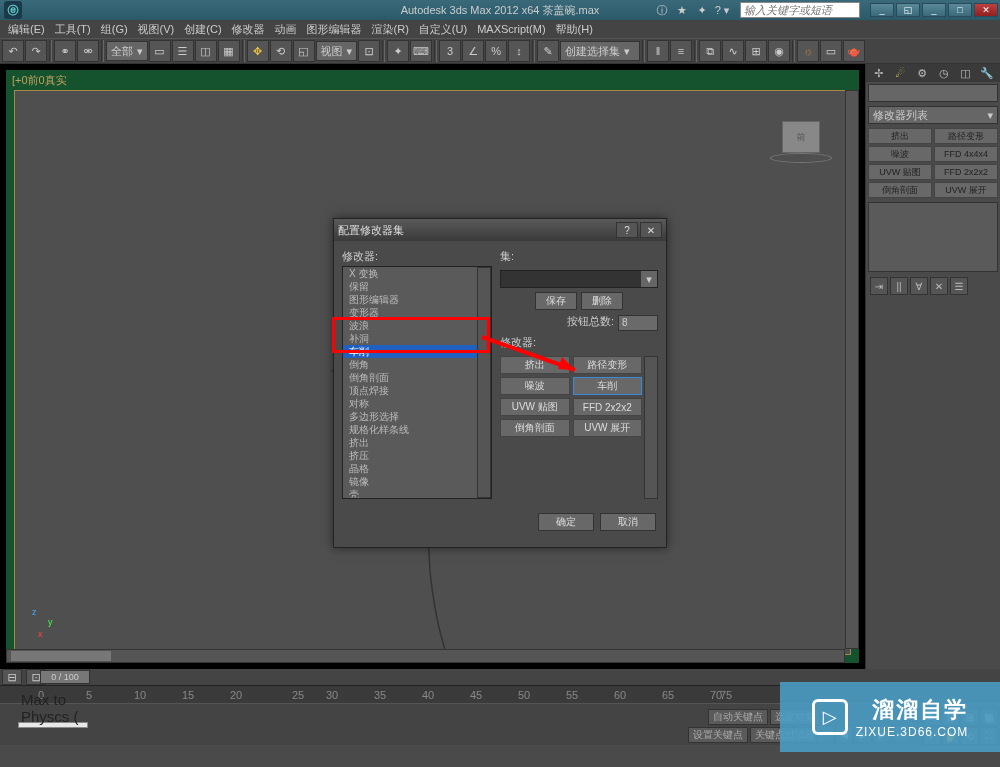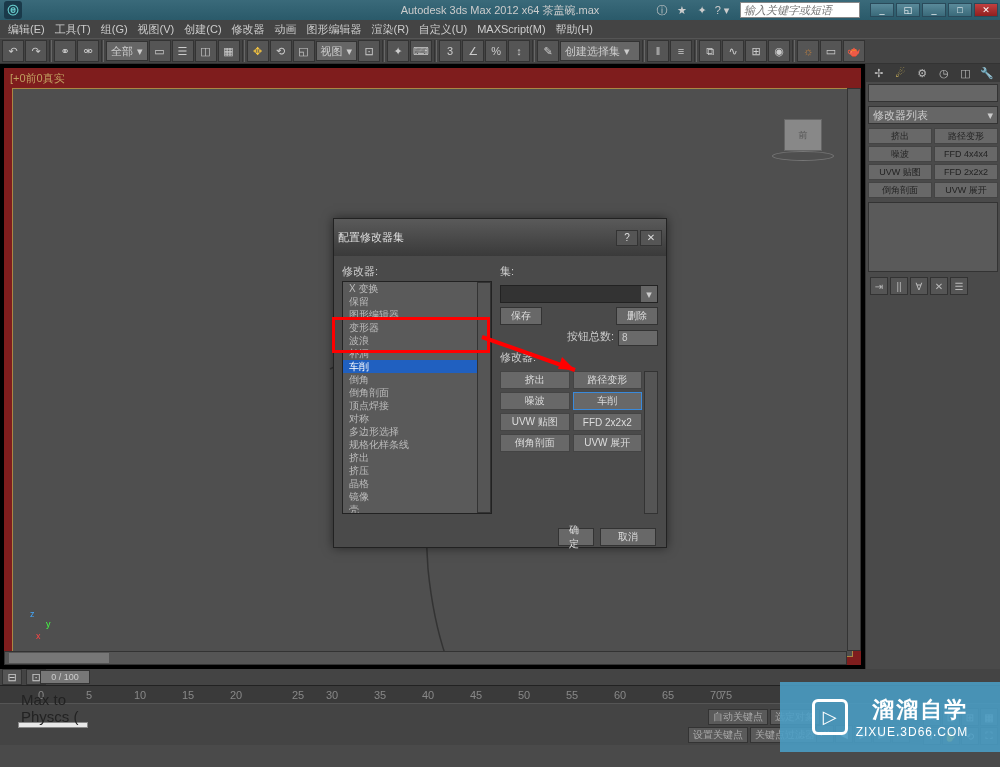--- a/index.html
+++ b/index.html
@@ -13,21 +13,21 @@
 .title-bar .win-btns span.close{background:linear-gradient(#c04040,#902020)}
 .title-bar .extra-icons{position:absolute;right:270px;display:flex;gap:4px}
 .title-bar .extra-icons span{width:16px;height:16px;color:#ccc;display:flex;align-items:center;justify-content:center}
 .menu-bar{height:18px;background:#444;display:flex;align-items:center;padding:0 4px;color:#ccc;gap:2px}
 .menu-bar span{padding:0 4px}
 .toolbar{height:26px;background:#444;border-top:1px solid #555;border-bottom:1px solid #333;display:flex;align-items:center;padding:0 2px;gap:1px;overflow:hidden}
 .tool-btn{width:22px;height:22px;background:#555;border:1px solid #333;display:flex;align-items:center;justify-content:center;color:#ccc;font-size:11px}
 .tool-sep{width:3px;height:22px;border-left:1px solid #333;border-right:1px solid #666;margin:0 1px}
 .tool-dropdown{height:20px;background:#666;border:1px solid #333;color:#ccc;padding:0 4px;display:flex;align-items:center;gap:4px}
 .main-area{display:flex;height:605px}
-.viewport-wrap{flex:1;position:relative;background:#7f1d1d;border:4px solid #000000}
+.viewport-wrap{flex:1;position:relative;background:#14532d;border:6px solid #000000}
 .viewport-label{position:absolute;top:3px;left:6px;color:#c0a060;font-size:11px}
 .viewport{position:absolute;inset:20px 8px 8px 8px;background:#4f4f4f;border:1px solid #aa8844}
 .view-cube{position:absolute;top:30px;right:30px;width:38px;height:32px;background:#888;border:1px solid #666;display:flex;align-items:center;justify-content:center;color:#555;font-size:9px}
 .view-cube-base{position:absolute;top:62px;right:18px;width:62px;height:10px;border:1px solid #777;border-radius:50%}
 .axis-gizmo{position:absolute;bottom:15px;left:15px;width:30px;height:30px}
 .axis-gizmo .ax{position:absolute;font-size:9px}
 .ax-z{color:#4af;bottom:22px;left:2px}
 .ax-y{color:#4f4;bottom:12px;left:18px}
 .ax-x{color:#f44;bottom:0;left:8px}
 .spline{position:absolute;top:250px;left:315px;width:120px;height:320px}
@@ -46,21 +46,21 @@
 .time-handle{position:absolute;left:40px;width:50px;height:14px;background:#777;border:1px solid #333;color:#ccc;font-size:9px;display:flex;align-items:center;justify-content:center}
 .ruler{height:18px;background:#3a3a3a;border-top:1px solid #222;position:relative;color:#888;font-size:9px}
 .ruler span{position:absolute;bottom:2px}
 .status-bar{height:42px;background:#444;border-top:1px solid #555;display:flex;position:relative}
 .status-left{width:70px;background:#e8e8e8;border:1px solid #888;margin:18px;display:flex;align-items:flex-end;padding:2px;color:#222;font-size:15px}
 .status-mid{flex:1;display:flex;flex-direction:column}
 .status-line{height:20px;display:flex;align-items:center;color:#ccc;padding:0 4px;gap:6px}
 .status-field{height:16px;background:#5a5a5a;border:1px solid #333;padding:0 4px;display:flex;align-items:center;color:#aaa;font-size:10px}
 .status-lock{width:16px;height:16px;display:flex;align-items:center;justify-content:center;color:#d4a040}
 .dialog{position:absolute;top:218px;left:333px;width:334px;height:330px;background:#4a4a4a;border:1px solid #222;box-shadow:0 0 10px rgba(0,0,0,.5)}
-.dlg-title{height:37px;background:linear-gradient(#5a5a5a,#3a3a3a);display:flex;align-items:center;justify-content:space-between;color:#ddd;padding:3px 4px}
+.dlg-title{height:22px;background:linear-gradient(#5a5a5a,#3a3a3a);display:flex;align-items:center;justify-content:space-between;color:#ddd;padding:3px 4px}
 .dlg-title .tbuttons{display:flex;gap:2px}
 .dlg-title .tbuttons span{width:22px;height:16px;background:#555;border:1px solid #333;display:flex;align-items:center;justify-content:center;font-size:10px}
 .dlg-body{padding:8px;display:flex;gap:8px;height:266px}
 .dlg-left{width:150px;display:flex;flex-direction:column}
 .dlg-label{color:#ccc;margin-bottom:2px}
 .dlg-list{flex:1;background:#5a5a5a;border:1px solid #222;overflow:hidden;position:relative}
 .dlg-list .item{color:#bbb;padding:0 6px;height:13px;line-height:13px;font-size:10px}
 .dlg-list .item.sel{background:#2060c0;color:#fff}
 .dlg-right{flex:1;display:flex;flex-direction:column;gap:4px}
 .dlg-combo{height:18px;background:#333;border:1px solid #222;display:flex;align-items:center;justify-content:flex-end}
@@ -329,21 +329,21 @@
         <div class="item">壳</div>
 
         <div class="scrollbar-v" style="position:absolute;top:0;right:0;bottom:0"></div>
       </div>
     </div>
     <div class="dlg-right">
       <div class="dlg-label">集:</div>
       <div class="dlg-combo">
           <span class="arrow">▾</span>
         </div>
-      <div class="dlg-row" style="justify-content:space-between">
+      <div class="dlg-row" style="justify-content:center">
         <span class="dlg-btn">保存</span>
         <span class="dlg-btn">删除</span>
       </div>
       <div class="dlg-row" style="justify-content:flex-end">
         <span class="dlg-label">按钮总数:</span>
         <span class="dlg-spinner">8</span>
       </div>
       <div class="dlg-label">修改器:</div>
       <div style="display:flex;gap:2px;flex:1">
         <div class="dlg-grid" style="flex:1;align-content:start">
@@ -354,21 +354,21 @@
           <span class="cell">UVW 贴图</span>
           <span class="cell">FFD 2x2x2</span>
           <span class="cell">倒角剖面</span>
           <span class="cell">UVW 展开</span>
         </div>
         <div class="scrollbar-v"></div>
       </div>
     </div>
   </div>
   <div class="dlg-footer">
-    <span class="dlg-btn" style="width:36px">确定</span>
+    <span class="dlg-btn" style="width:56px">确定</span>
     <span class="dlg-btn" style="width:56px">取消</span>
   </div>
 </div>
 
 <div class="red-box"></div>
 <svg class="red-arrow" viewBox="0 0 110 40">
   <line x1="2" y1="2" x2="95" y2="35" stroke="#f00" stroke-width="4"></line>
   <polygon points="95,35 82,22 78,34" fill="#f00"></polygon>
 </svg>
 

